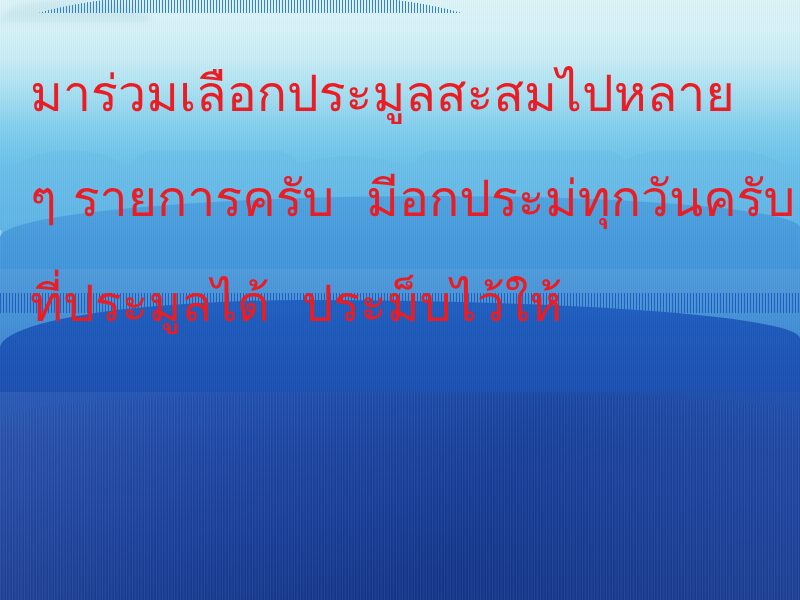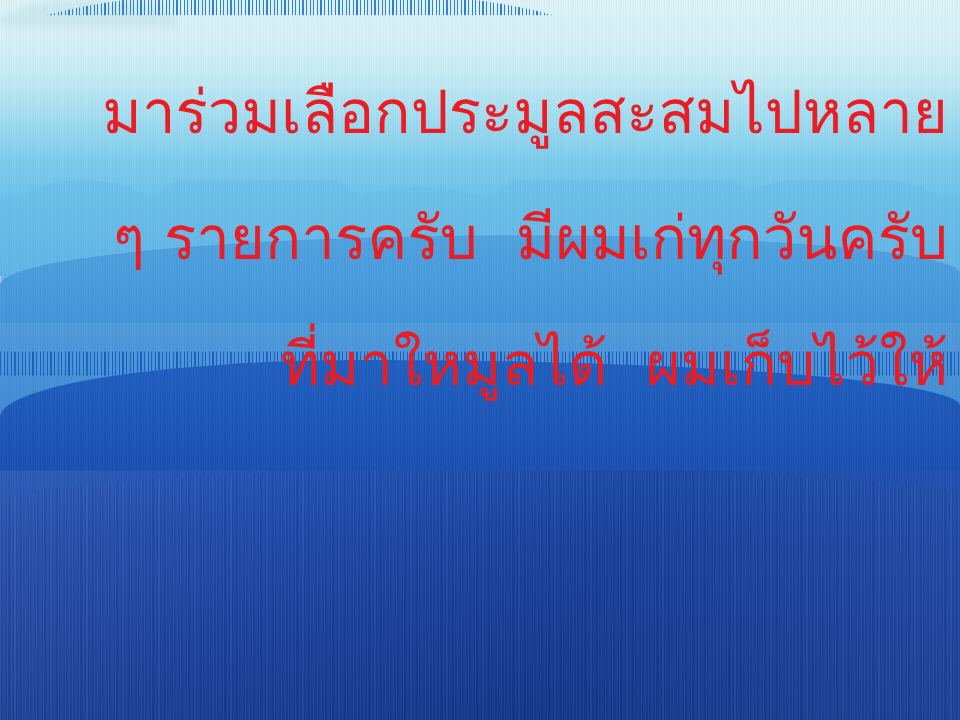--- a/index.html
+++ b/index.html
@@ -166,21 +166,20 @@
   }
 
   
 
   #caption {
     position: absolute;
     left: 30px;
     top: 42px;
     width: 760px;
     z-index: 10;
-    text-align: right;
   }
 
   .caption-line {
     color: #ea1c24;
     font-size: 50px;
     line-height: 105px;
     font-weight: 400;
     white-space: pre;
     letter-spacing: 0px;
     text-rendering: optimizeLegibility;
@@ -195,17 +194,17 @@
   <div id="haze-ridge"></div>
   <div class="layer" id="ridge-far"></div>
   <div class="layer" id="ridge-mid"></div>
   <div id="ridge-right"></div>
   <div class="layer" id="ridge-near"></div>
   <div class="layer" id="foreground"></div>
   <div class="layer" id="grain"></div>
 
   <div id="caption">
     <div class="caption-line">มาร่วมเลือกประมูลสะสมไปหลาย</div>
-    <div class="caption-line">ๆ รายการครับ  มีผมเก่ทุกวันครับ</div>
-    <div class="caption-line">ที่มาใหมูลได้  ผมเก็บไว้ให้</div>
+    <div class="caption-line">ๆ รายการครับ  มีอกประม่ทุกวันครับ</div>
+    <div class="caption-line">ที่ประมูลได้  ประม็บไว้ให้</div>
   </div>
 
 </div>
 
 </body></html>

